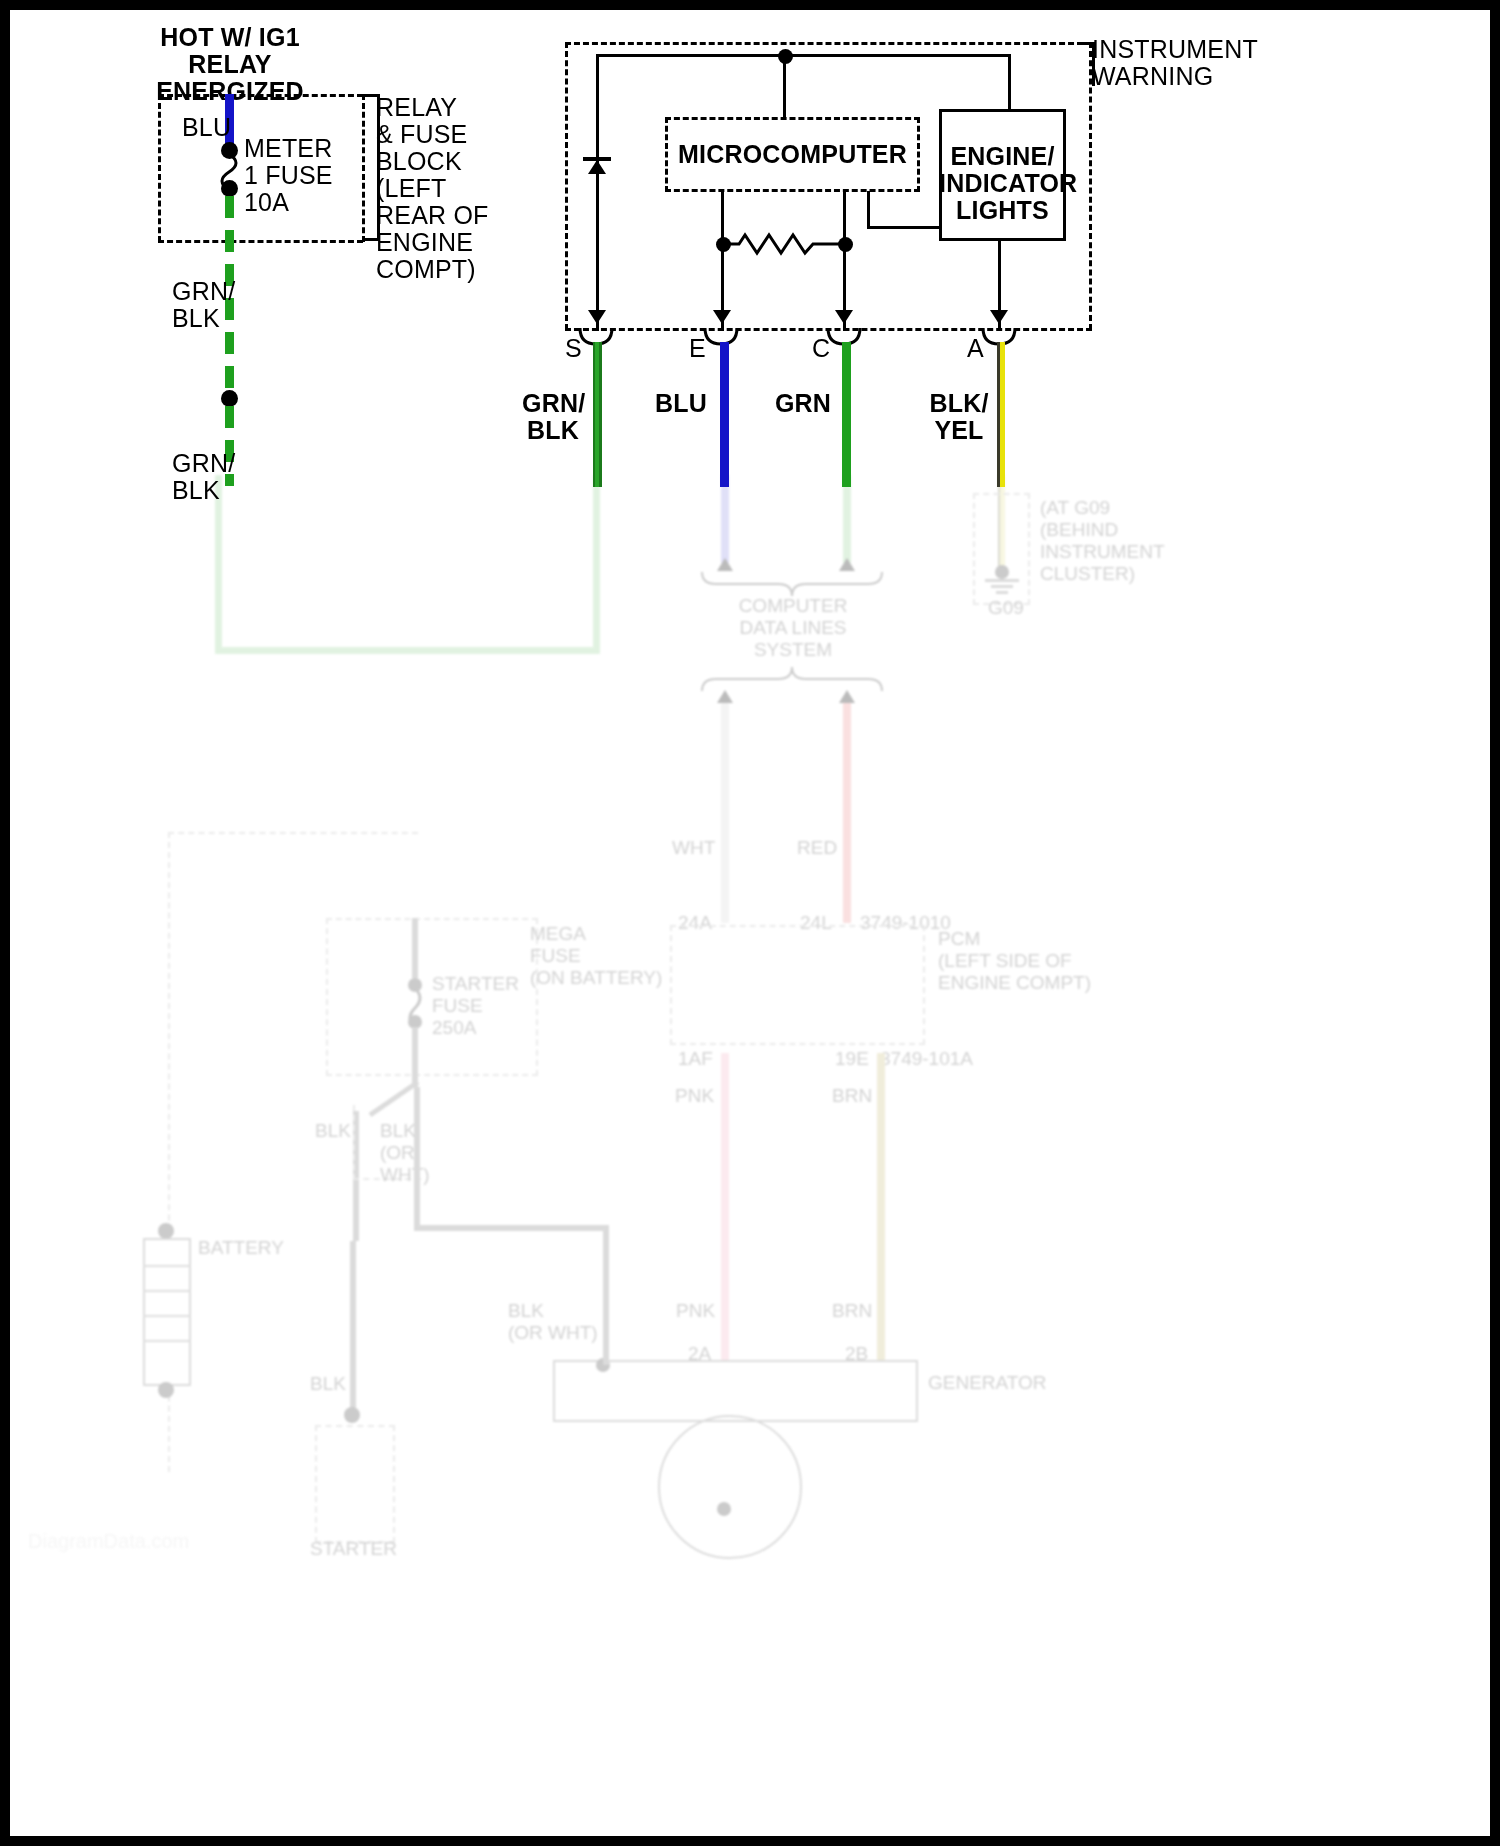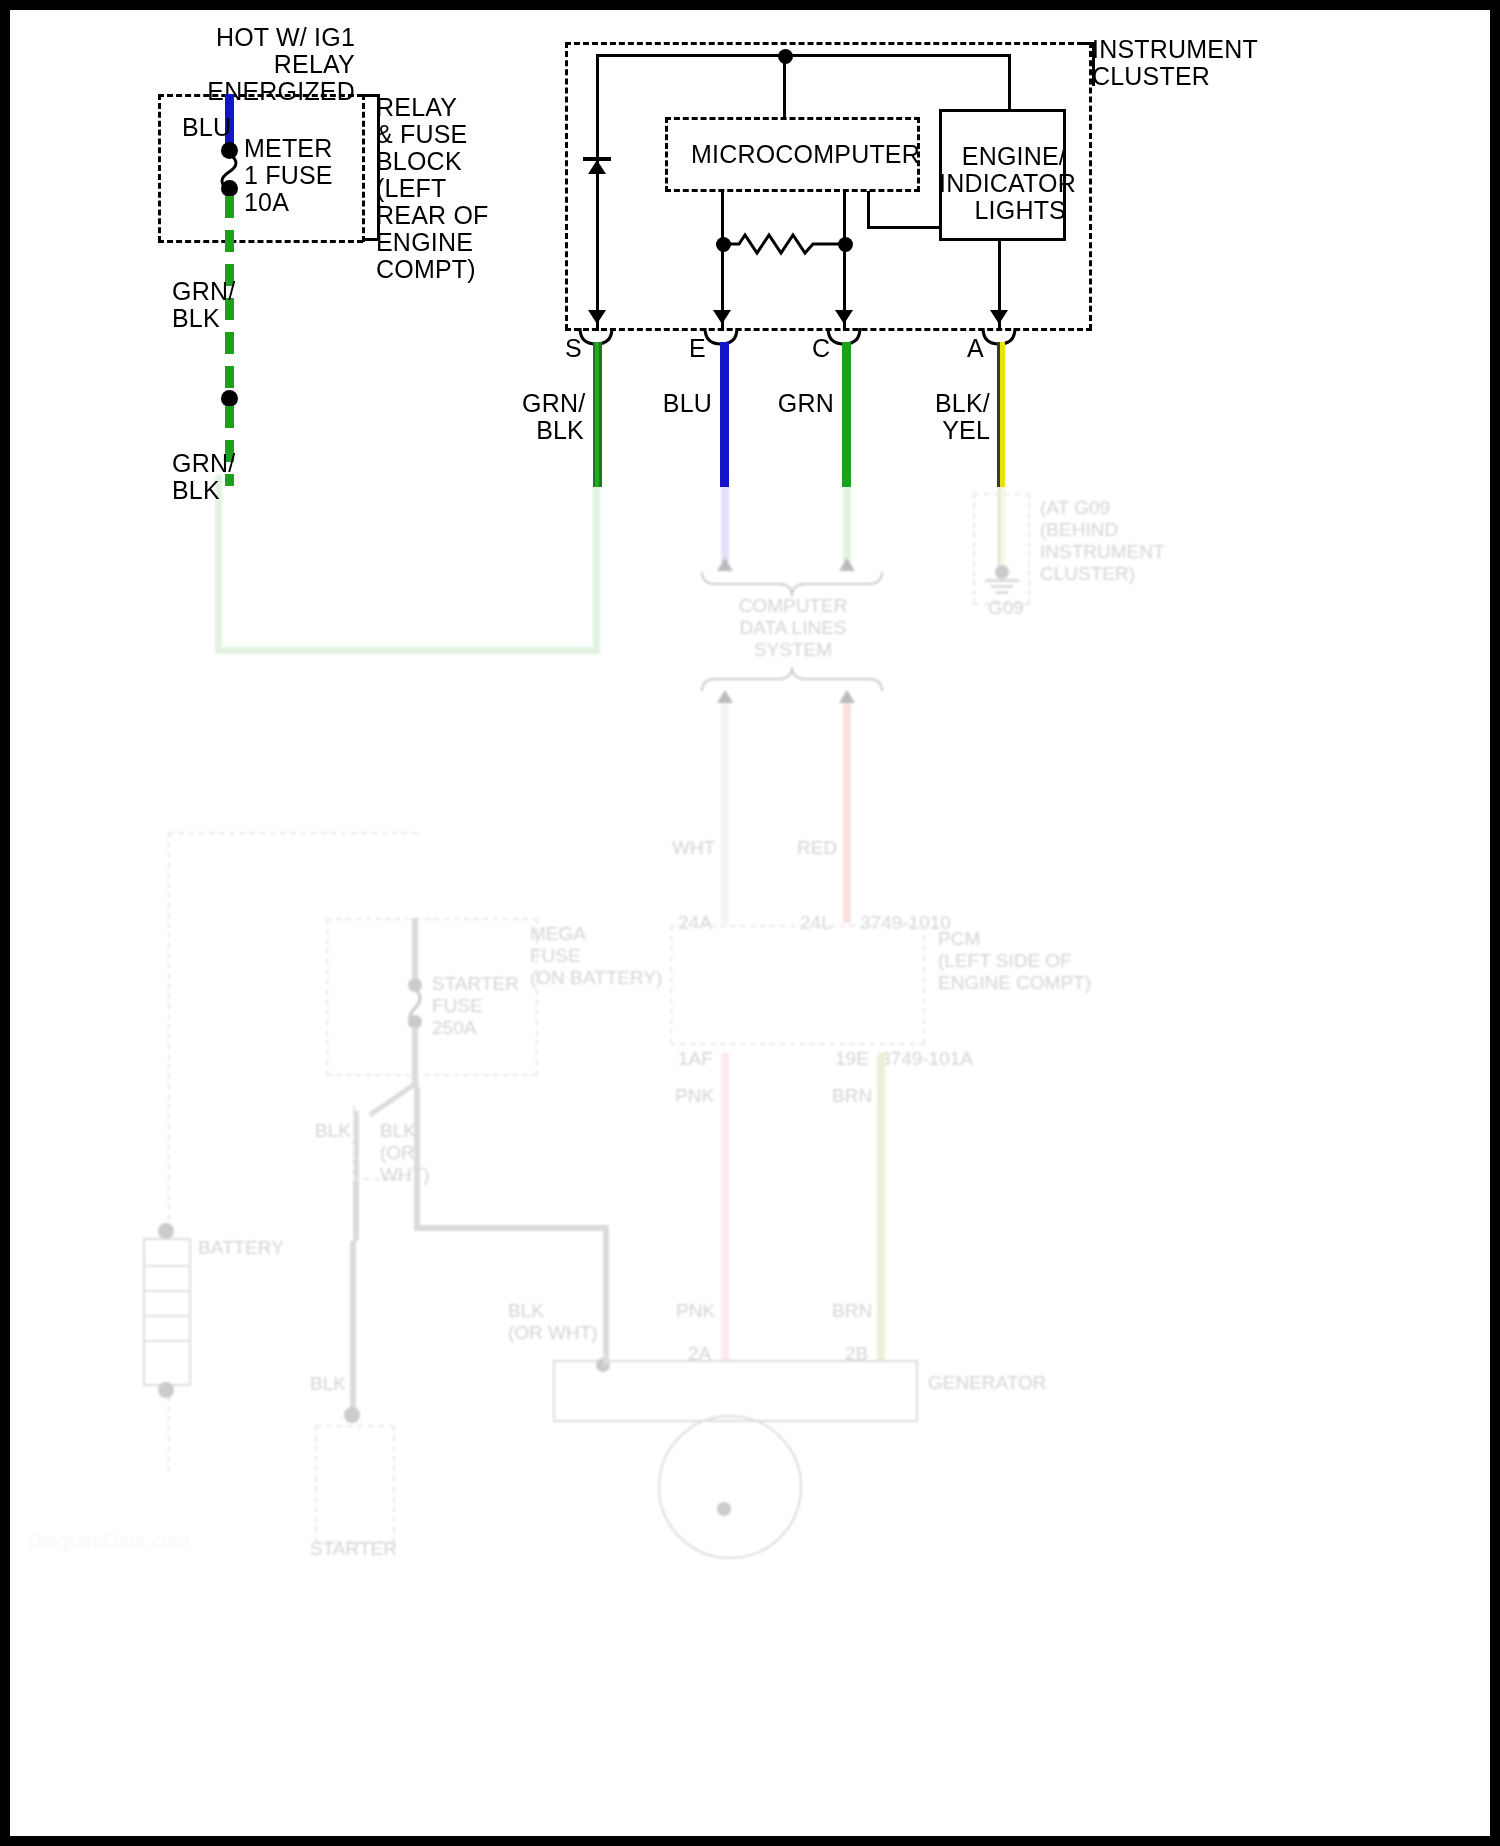--- a/index.html
+++ b/index.html
@@ -2,21 +2,21 @@
 <html><head>
 <meta charset="utf-8">
 <style>
   html,body{margin:0;padding:0;background:#2b2b2b;}
   body{font-family:"Liberation Sans",sans-serif;}
   .page{position:relative;width:1500px;height:1846px;background:#000;overflow:hidden;}
   .sheet{position:absolute;left:10px;top:10px;width:1480px;height:1826px;background:#fff;overflow:hidden;}
 
   
   .lbl{position:absolute;color:#000;font-size:25px;line-height:27px;white-space:pre;letter-spacing:.2px;}
-  .lbl.c{text-align:right;}
+  .lbl.c{text-align:center;font-weight:bold;}
   .wire{position:absolute;}
   .solid{position:absolute;background:#000;}
   .dot{position:absolute;border-radius:50%;background:#000;}
   .dash-h{position:absolute;height:0;border-top:3px dashed #000;}
   .dash-v{position:absolute;width:0;border-left:3px dashed #000;}
   .box-dash{position:absolute;border:3px dashed #000;box-sizing:border-box;}
   .box-solid{position:absolute;border:3px solid #000;box-sizing:border-box;background:#fff;}
 
   
   .w-blu{background:#1414c8;}
@@ -221,21 +221,21 @@
 BLK</div>
 
   <div class="dash-h" style="left:555px;top:32px;width:527px;"></div>
   <div class="dash-v" style="left:555px;top:32px;height:288px;"></div>
   <div class="dash-v" style="left:1079px;top:32px;height:288px;"></div>
   <div class="dash-h" style="left:555px;top:318px;width:527px;"></div>
 
   <div class="solid" style="left:1067px;top:32px;width:18px;height:3px;"></div>
   <div class="solid" style="left:1082px;top:32px;width:3px;height:44px;"></div>
   <div class="lbl" style="left:1082px;top:26px;">INSTRUMENT
-CLUSTER</div>
+WARNING</div>
 
   <div class="solid" style="left:586px;top:44px;width:415px;height:3px;"></div>
   <div class="dot" style="left:768px;top:39px;width:15px;height:15px;"></div>
   <div class="solid" style="left:773px;top:46px;width:3px;height:64px;"></div>
 
   <div class="solid" style="left:586px;top:46px;width:3px;height:275px;"></div>
   <div class="arw-up" style="left:578px;top:150px;border-bottom-color:#000;"></div>
   <div class="solid" style="left:573px;top:147px;width:28px;height:4px;"></div>
   <div class="arw" style="left:578px;top:300px;"></div>
 

